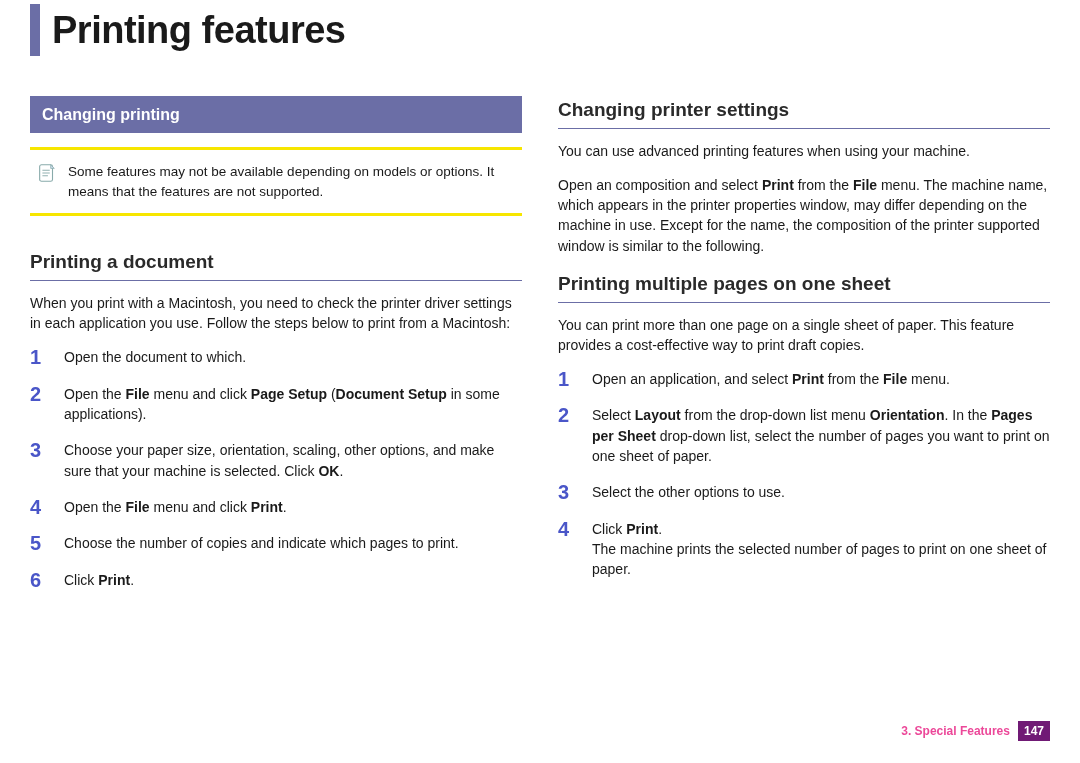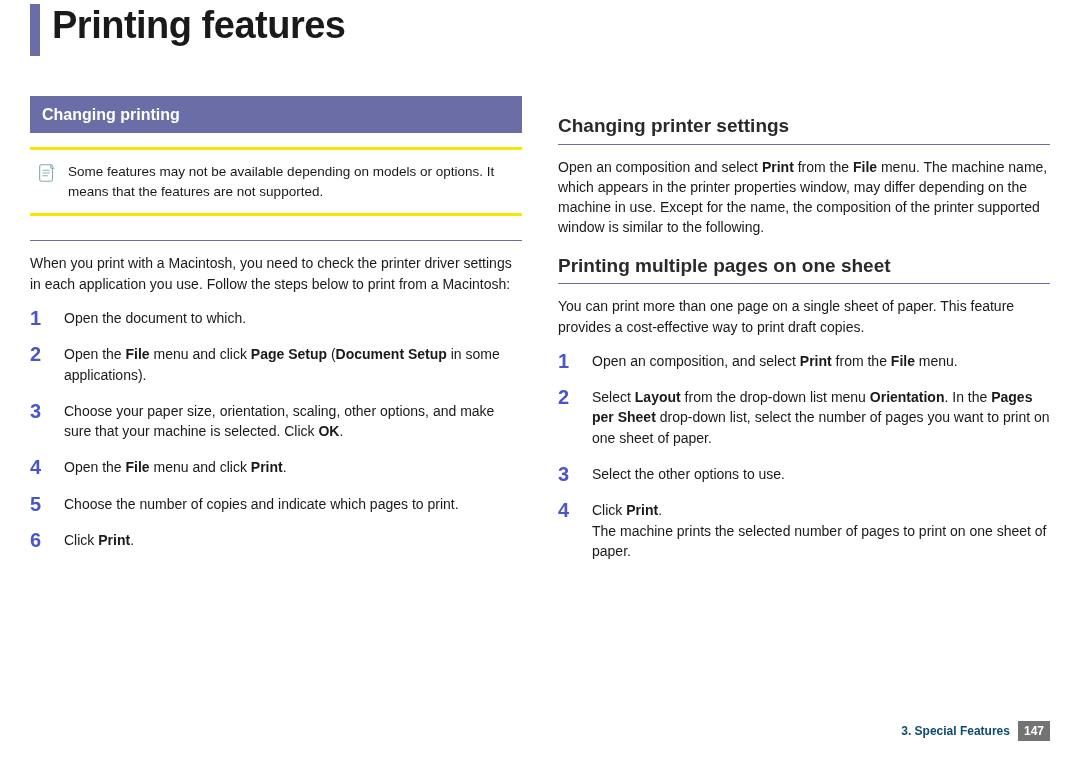--- a/index.html
+++ b/index.html
@@ -1,37 +1,37 @@
 <!DOCTYPE html>
 <html><head>
 <meta charset="utf-8">
 <style>
   * { box-sizing: border-box; margin: 0; padding: 0; }
   html, body { width: 1080px; height: 763px; font-family: "Segoe UI", "Myriad Pro", Arial, sans-serif; background: #fff; color: #1a1a1a; }
   .page { position: relative; width: 1080px; height: 763px; padding: 0 30px 0 30px; }
-  .titlebar { display: flex; padding-top: 4px; margin-bottom: 40px; }
+  .titlebar { display: flex; align-items: center; padding-top: 4px; margin-bottom: 40px; }
   .titlebar .bar { width: 10px; height: 52px; background: #6b6ea6; margin-right: 12px; }
   .titlebar h1 { font-size: 38px; font-weight: 700; letter-spacing: -0.5px; }
   .cols { display: flex; gap: 36px; }
   .col { flex: 1; min-width: 0; font-size: 14px; line-height: 1.45; }
   .section-head { background: #6b6ea6; color: #fff; font-weight: 700; font-size: 16px; padding: 7px 12px; margin-bottom: 14px; }
-  .note-wrap { border-top: 3px solid #f7e600; border-bottom: 3px solid #f7e600; padding: 12px 6px 12px 6px; display: flex; gap: 10px; margin-bottom: 24px; }
+  .note-wrap { border-top: 3px solid #f7e600; border-bottom: 3px solid #f7e600; padding: 12px 6px 12px 6px; display: flex; gap: 10px; margin-bottom: 32px; }
   .note-icon { width: 22px; height: 22px; flex: 0 0 22px; position: relative; }
   .note-icon svg { width: 22px; height: 22px; }
   .note-text { font-size: 13.5px; line-height: 1.45; }
   h2.sub { font-size: 19px; font-weight: 700; color: #2a2a2a; margin: 8px 0 4px 0; }
   .rule { height: 1px; background: #6b6ea6; margin-bottom: 12px; }
   .para { margin-bottom: 14px; font-size: 14px; }
   ol.steps { list-style: none; padding: 0; margin: 6px 0 0 0; }
   ol.steps li { display: flex; gap: 18px; margin-bottom: 16px; font-size: 14px; }
   ol.steps li .num { font-size: 20px; font-weight: 700; color: #4a56c8; flex: 0 0 16px; line-height: 1; }
   ol.steps li .txt { flex: 1; }
   .footer { position: absolute; bottom: 22px; right: 30px; display: flex; align-items: center; gap: 8px; font-size: 12px; }
-  .footer .chap { color: #0c4a6e; font-weight: 700; text-align: center; }
-  .footer .pg { background: #737373; color: #fff; font-weight: 700; padding: 3px 6px; font-size: 12px; }
+  .footer .chap { color: #ec4899; font-weight: 700; text-align: center; }
+  .footer .pg { background: #701a75; color: #fff; font-weight: 700; padding: 3px 6px; font-size: 12px; }
   b { font-weight: 700; }
 </style>
 </head>
 <body>
 
 <div class="page">
 
   <div class="titlebar">
     <div class="bar"></div>
     <h1>Printing features</h1>
@@ -49,20 +49,21 @@
               <rect x="4" y="3" width="14" height="18" rx="2" fill="#fff" stroke="#8aa" stroke-width="1.2"></rect>
               <path d="M16 3 L20 7 L16 7 Z" fill="#cde" stroke="#8aa" stroke-width="0.8"></path>
               <line x1="7" y1="9" x2="15" y2="9" stroke="#8aa" stroke-width="1"></line>
               <line x1="7" y1="12" x2="15" y2="12" stroke="#8aa" stroke-width="1"></line>
               <line x1="7" y1="15" x2="13" y2="15" stroke="#8aa" stroke-width="1"></line>
             </svg>
         </div>
         <div class="note-text">Some features may not be available depending on models or options. It means that the features are not supported.</div>
       </div>
 
+      <h2 class="sub">Printing a document</h2>
       <div class="rule"></div>
 
       <p class="para">When you print with a Macintosh, you need to check the printer driver settings in each application you use. Follow the steps below to print from a Macintosh:</p>
 
       <ol class="steps">
         <li>
           <span class="num">1</span>
           <span class="txt">Open the document to which.</span>
         </li>
         <li>
@@ -83,35 +84,36 @@
         </li>
         <li>
           <span class="num">6</span>
           <span class="txt"><span>Click </span><b>Print</b><span>.</span></span>
         </li>
       </ol>
     </div>
 
     <div class="col">
 
-      <h2 class="sub" style="margin-top:16px">Changing printer settings</h2>
+      <h2 class="sub" style="margin-top:0">Changing printer settings</h2>
       <div class="rule"></div>
 
+      <p class="para">You can use advanced printing features when using your machine.</p>
 
       <p class="para"><span>Open an composition and select </span><b>Print</b><span> from the </span><b>File</b><span> menu. The machine name, which appears in the printer properties window, may differ depending on the machine in use. Except for the name, the composition of the printer supported window is similar to the following.</span></p>
 
       <h2 class="sub" style="margin-top:4px">Printing multiple pages on one sheet</h2>
       <div class="rule"></div>
 
       <p class="para">You can print more than one page on a single sheet of paper. This feature provides a cost-effective way to print draft copies.</p>
 
       <ol class="steps">
         <li>
           <span class="num">1</span>
-          <span class="txt"><span>Open an composition, and select </span><b>Print</b><span> from the </span><b>File</b><span> menu.</span></span>
+          <span class="txt"><span>Open an application, and select </span><b>Print</b><span> from the </span><b>File</b><span> menu.</span></span>
         </li>
         <li>
           <span class="num">2</span>
           <span class="txt"><span>Select </span><b>Layout</b><span> from the drop-down list menu </span><b>Orientation</b><span>. In the </span><b>Pages per Sheet</b><span> drop-down list, select the number of pages you want to print on one sheet of paper.</span></span>
         </li>
         <li>
           <span class="num">3</span>
           <span class="txt">Select the other options to use.</span>
         </li>
         <li>

